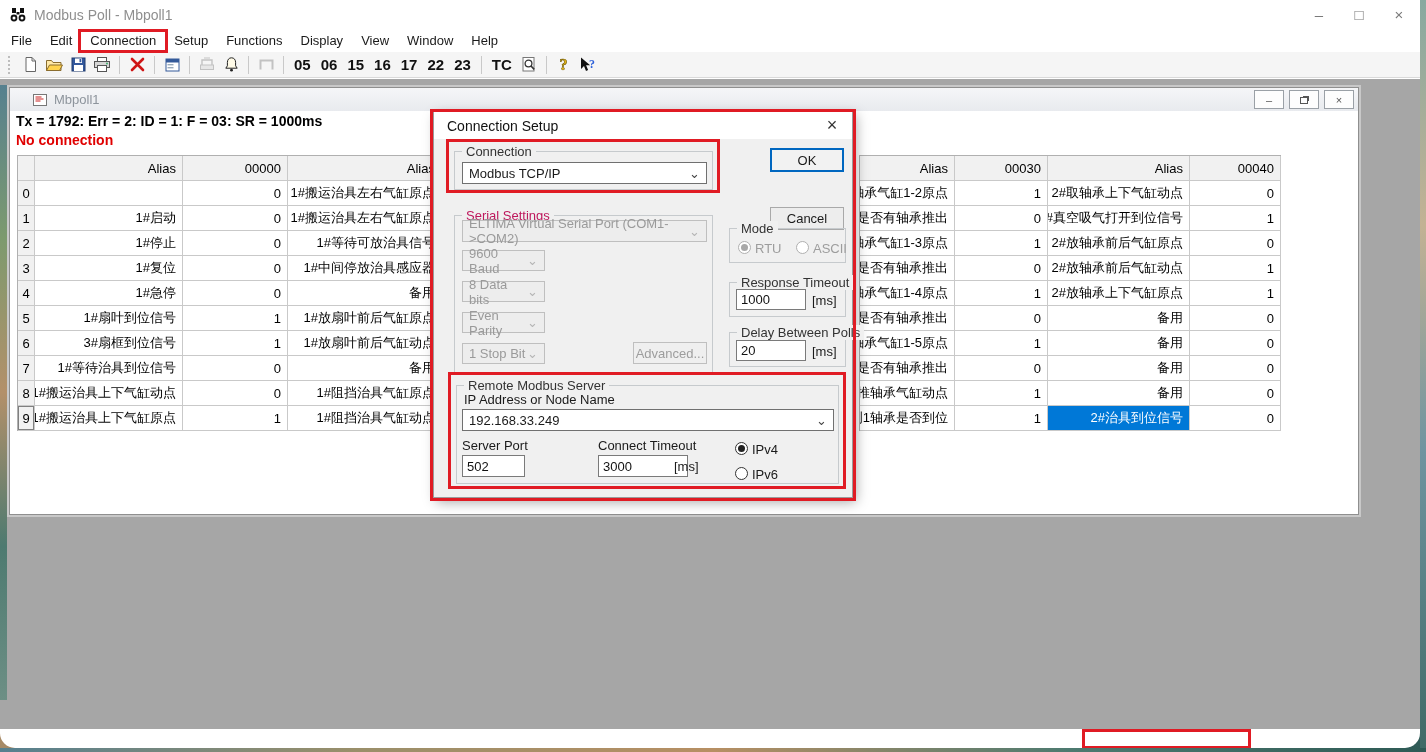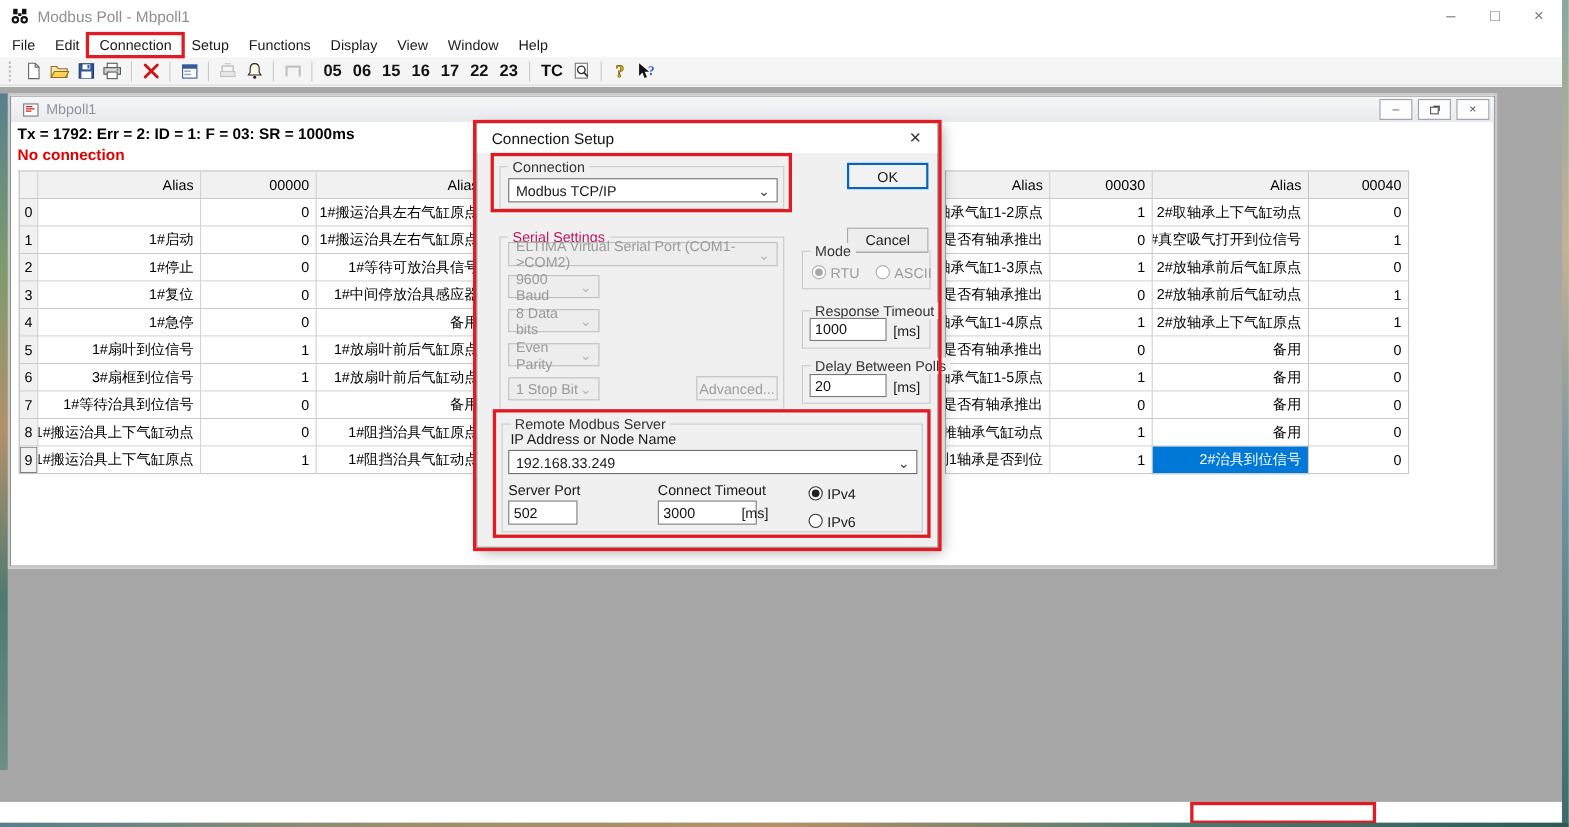--- a/index.html
+++ b/index.html
@@ -1,20 +1,20 @@
 <!DOCTYPE html>
 <html><head>
 <meta charset="utf-8">
 <style>
   * { margin:0; padding:0; box-sizing:border-box; }
   html,body { width:1426px; height:752px; overflow:hidden;
     font-family:"Liberation Sans", sans-serif; }
   body { background:linear-gradient(160deg,#4f7d7a 0%,#8a9a72 30%,#b78f63 55%,#46707f 80%,#2e5a55 100%); position:relative; }
 
-  .app { position:absolute; left:0; top:0; width:1420px; height:748px; background:#fff; }
+  .app { position:absolute; left:0; top:0; width:1420px; height:748px; background:#fff;border-radius:15px; }
 
   
   .titlebar { position:absolute; left:0; top:0; width:100%; height:30px; background:#ffffff; }
   .app-icon { position:absolute; left:9px; top:6px; width:18px; height:18px; }
   .title-text { position:absolute; left:34px; top:7px; font-size:14px; color:#8f8f8f; }
   .win-btn { position:absolute; top:0; width:34px; height:30px; text-align:center; line-height:30px; color:#7a7a7a; font-size:15px; }
   .wb-min { right:84px; } .wb-max { right:44px; } .wb-close { right:4px; }
 
   
   .menubar { position:absolute; left:0; top:30px; width:100%; height:22px; background:#fff; display:flex; align-items:center; padding-left:2px; }
@@ -30,21 +30,21 @@
 
   
   .mdi { position:absolute; left:0; top:79px; width:1420px; height:650px; background:#a6a6a6; }
   .desk-strip-left { position:absolute; left:0; top:85px; width:7px; height:615px;
     background:linear-gradient(180deg,#56808f 0%,#7d9a6e 25%,#b3906a 50%,#4d7a70 75%,#6d8f85 100%); }
 
   
   .child { position:absolute; left:7px; top:85px; width:1354px; height:432px; background:#fff;
     border:2px solid #c8c8c8; box-shadow:0 0 0 1px #8f8f8f inset; }
   .child-title { position:absolute; left:1px; top:1px; right:1px; height:23px;
-    background:linear-gradient(#f5f6f8,#e8eaee); display:flex; align-items:center; padding-left:10px; }
+    background:linear-gradient(#f5f6f8,#e8eaee); display:flex; align-items:center; padding-left:22px; }
   .child-title-text { font-size:13px; color:#8d949c; margin-left:6px; }
   .cw-btns { position:absolute; right:4px; top:2px; display:flex; gap:5px; }
   .cw-btn { width:30px; height:19px; background:#fdfdfd; border:1px solid #9aa0a6; color:#555;
     font-size:11px; display:flex; align-items:center; justify-content:center; }
   .restore-glyph { width:8px; height:7px; border:1px solid #555; box-shadow:2px -2px 0 -1px #555; margin-top:2px; }
 
   .tx-line { position:absolute; left:7px; top:26px; font-size:14px; font-weight:bold; color:#000; }
   .noconn-line { position:absolute; left:7px; top:45px; font-size:14px; font-weight:bold; color:#e00000; }
 
   

